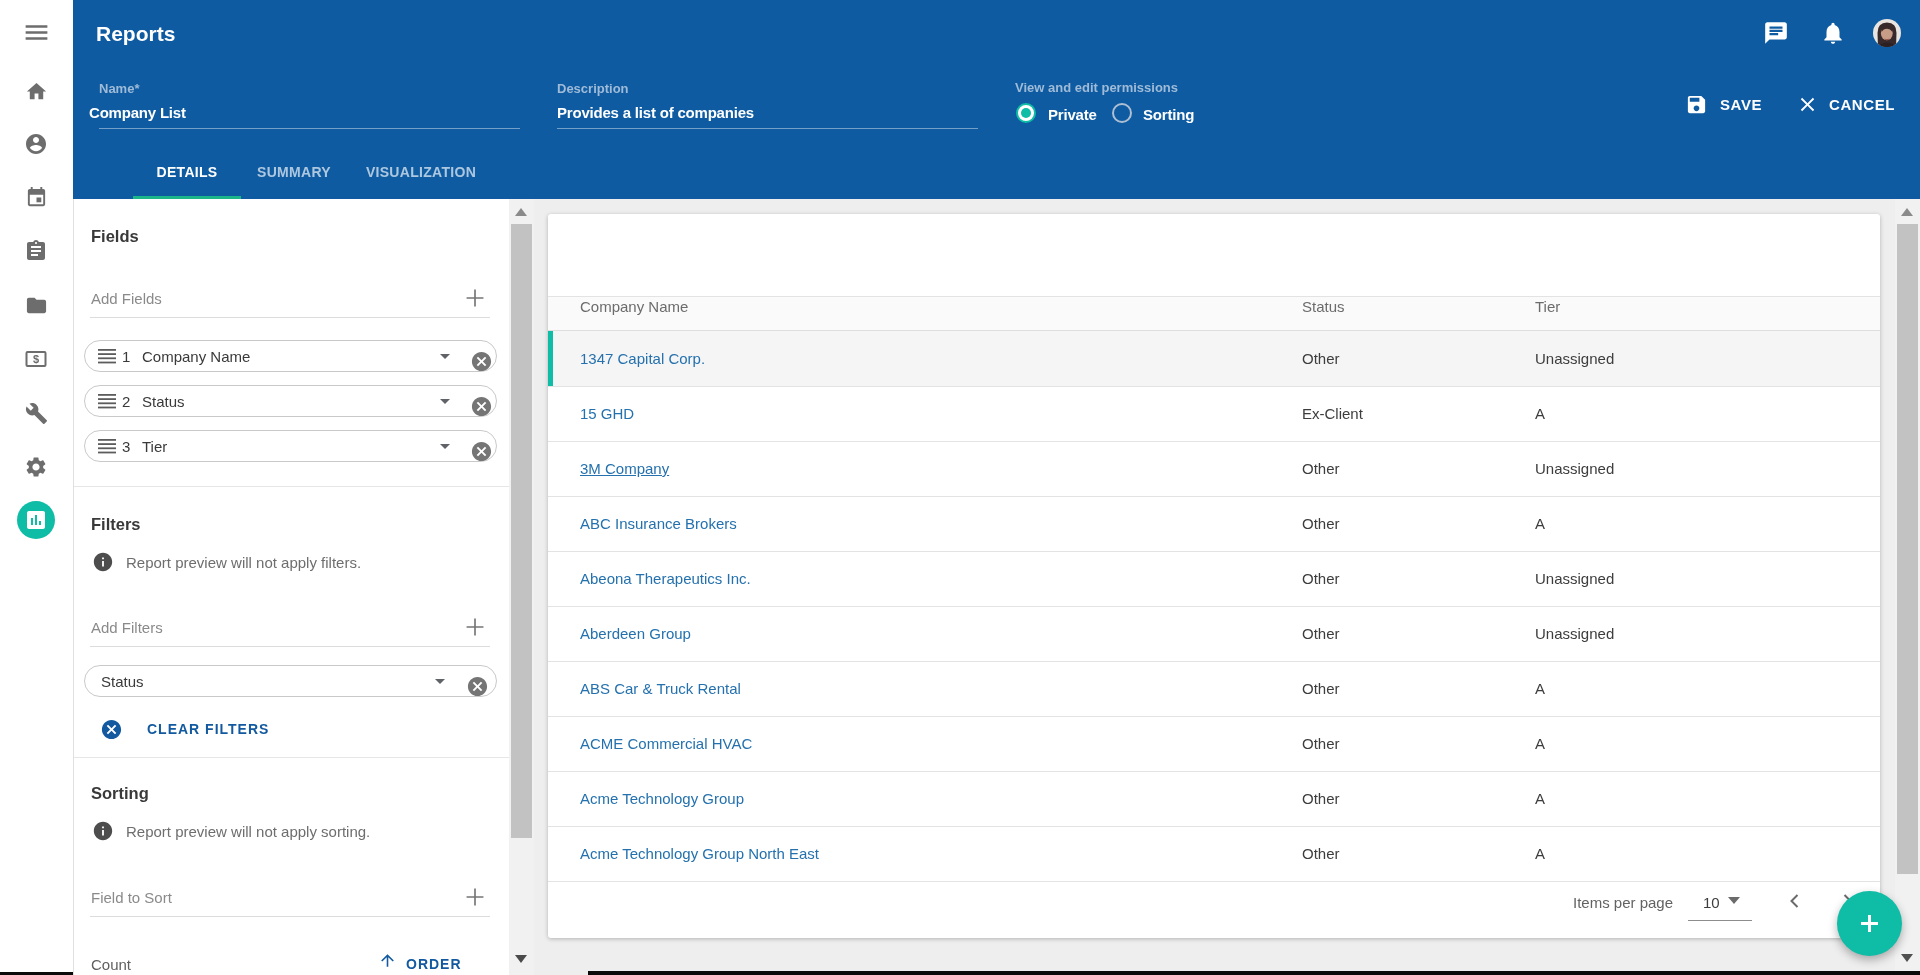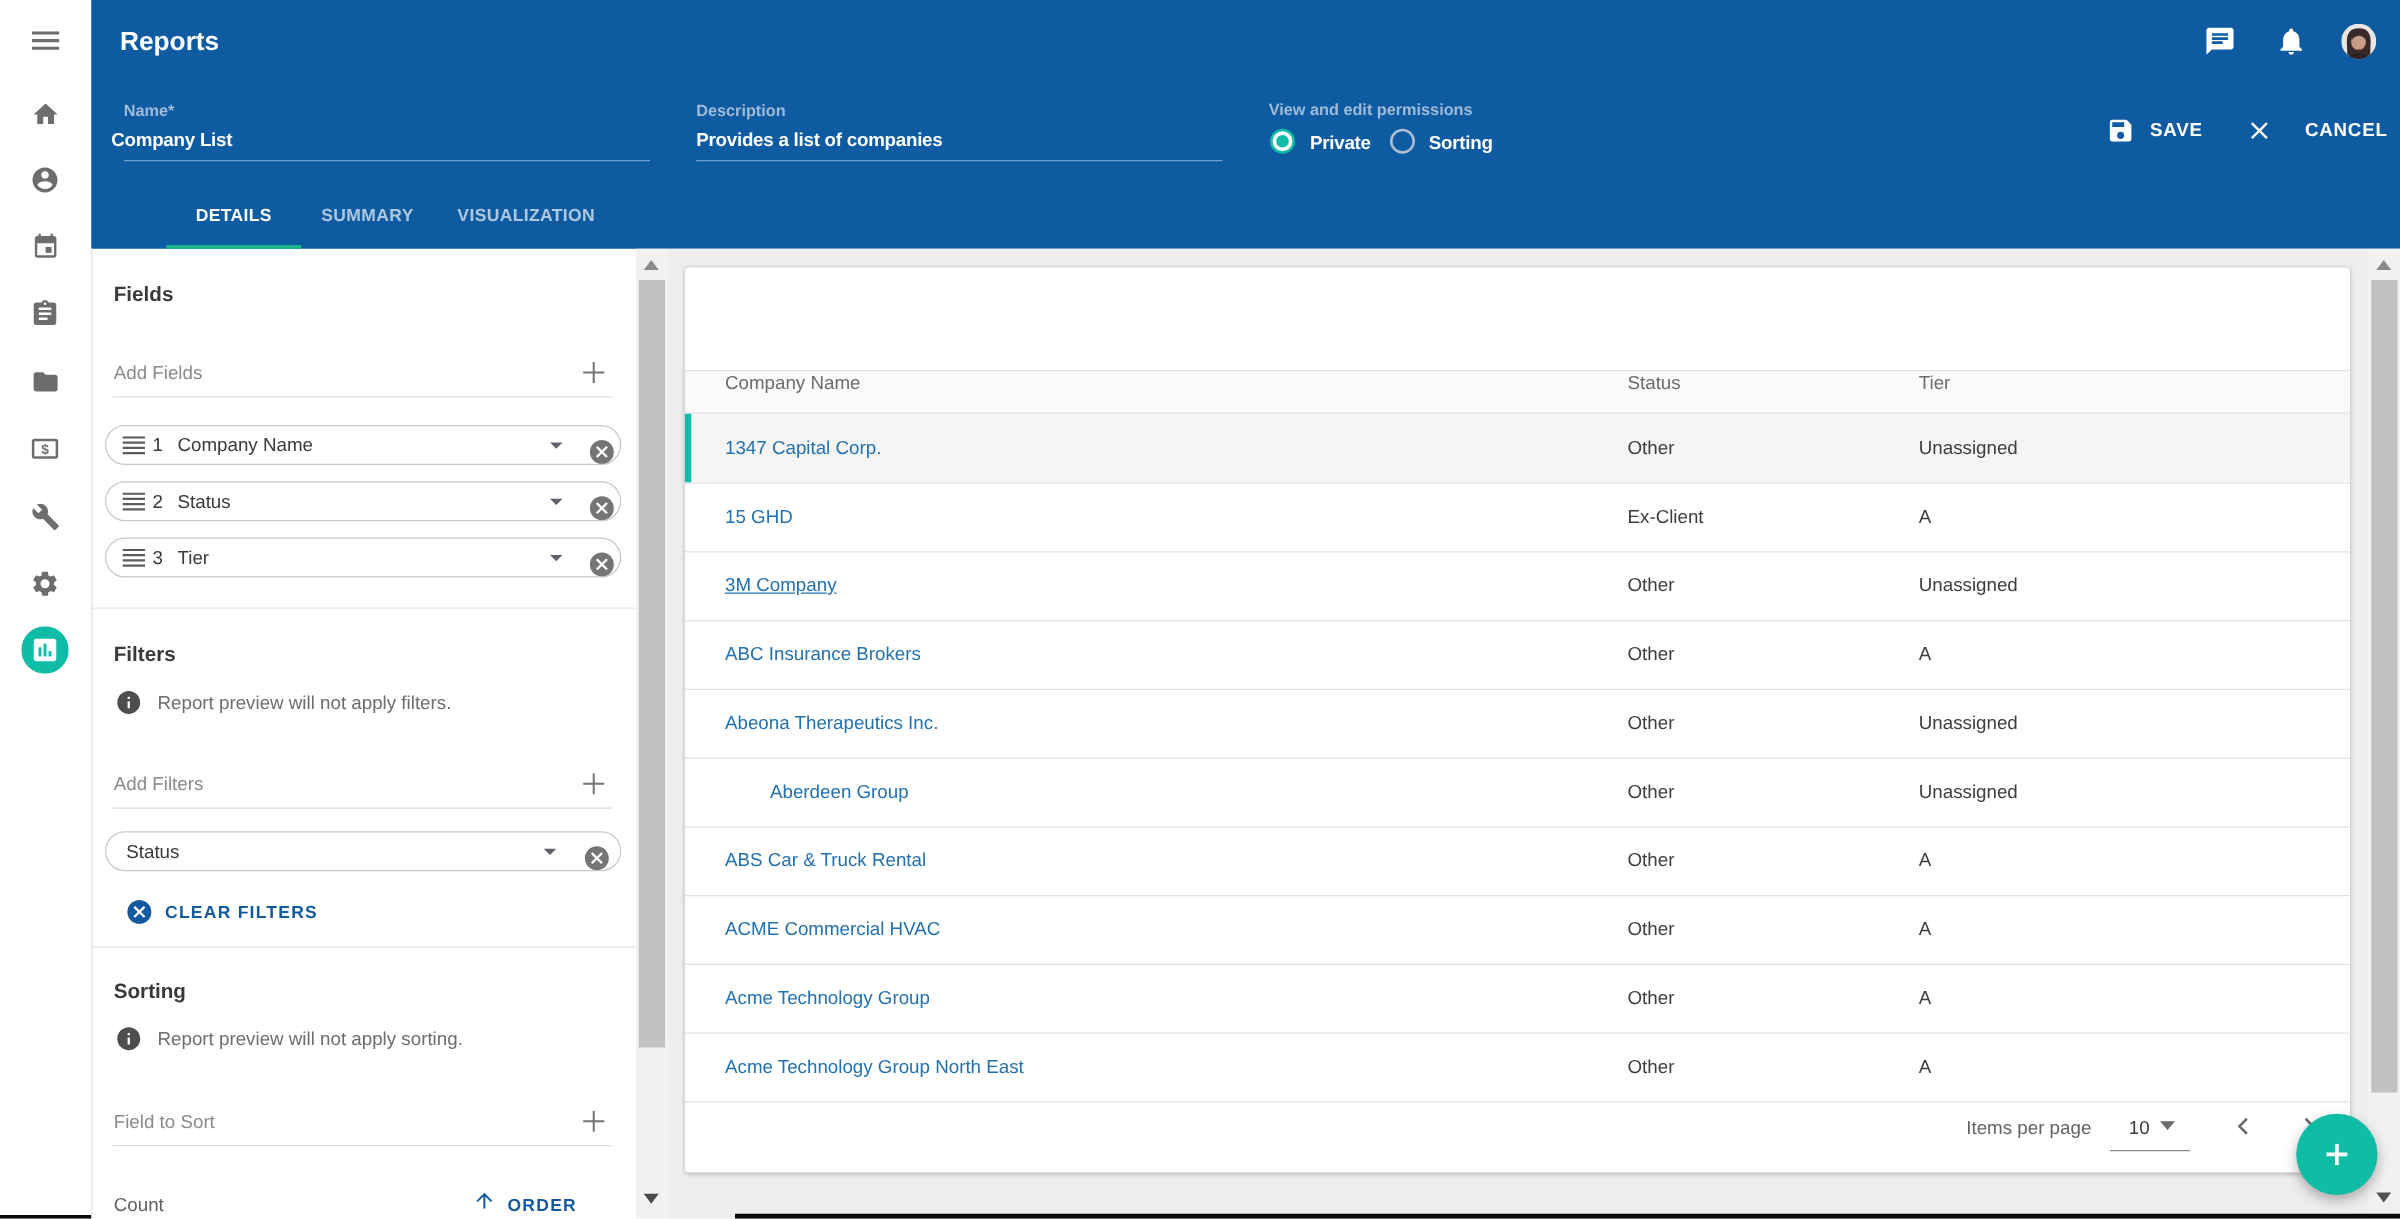--- a/index.html
+++ b/index.html
@@ -79,21 +79,21 @@
         </g>
       </svg></div>
 
   <div class="abs" id="icon-save" style="left:1685px; top:93px;"><svg width="23" height="23" viewBox="0 0 24 24">
         <path d="M17 3H5c-1.11 0-2 .9-2 2v14c0 1.1.89 2 2 2h14c1.1 0 2-.9 2-2V7l-4-4zm-5 16c-1.66 0-3-1.34-3-3s1.34-3 3-3 3 1.34 3 3-1.34 3-3 3zm3-10H5V5h10v4z" fill="#fff"></path>
       </svg></div>
   <div class="abs" style="left:1720px; top:96px; font-size:15px; font-weight:700; color:#fff; letter-spacing:.6px;">SAVE</div>
   <div class="abs" id="icon-close" style="left:1796px; top:93px;"><svg width="23" height="23" viewBox="0 0 24 24">
         <path d="M19 6.41L17.59 5 12 10.59 6.41 5 5 6.41 10.59 12 5 17.59 6.41 19 12 13.41 17.59 19 19 17.59 13.41 12z" fill="#fff"></path>
       </svg></div>
-  <div class="abs" style="left:1829px; top:96px; font-size:15px; font-weight:700; color:#fff; letter-spacing:.6px;margin-left:15px;">CANCEL</div>
+  <div class="abs" style="left:1829px; top:96px; font-size:15px; font-weight:700; color:#fff; letter-spacing:.6px;">CANCEL</div>
 
   <div class="abs" id="nav-icons">
       <div class="abs" style="left:21.5px; top:17.5px; width:29px; height:29px;"><svg width="29" height="29" viewBox="0 0 24 24">
           <path d="M3 18h18v-2H3v2zm0-5h18v-2H3v2zm0-7v2h18V6H3z" fill="#6d6d6d"></path>
         </svg></div>
       <div class="abs" style="left:24.5px; top:79.5px; width:23px; height:23px;"><svg width="23" height="23" viewBox="0 0 24 24">
           <path d="M10 20v-6h4v6h5v-8h3L12 3 2 12h3v8z" fill="#6d6d6d"></path>
         </svg></div>
       <div class="abs" style="left:24px; top:132px; width:24px; height:24px;"><svg width="24" height="24" viewBox="0 0 24 24">
           <path d="M12 2C6.48 2 2 6.48 2 12s4.48 10 10 10 10-4.48 10-10S17.52 2 12 2zm0 3c1.66 0 3 1.34 3 3s-1.34 3-3 3-3-1.34-3-3 1.34-3 3-3zm0 14.2c-2.5 0-4.71-1.28-6-3.22.03-1.99 4-3.08 6-3.08 1.99 0 5.97 1.09 6 3.08-1.29 1.94-3.5 3.22-6 3.22z" fill="#6d6d6d"></path>
@@ -201,21 +201,21 @@
     <div class="xcirc" style="left: 376px; top: 4px; background: none;">
         <svg width="23" height="23" viewBox="0 0 24 24">
           <path d="M12 2C6.47 2 2 6.47 2 12s4.47 10 10 10 10-4.47 10-10S17.53 2 12 2zm5 13.59L15.59 17 12 13.41 8.41 17 7 15.59 10.59 12 7 8.41 8.41 7 12 10.59 15.59 7 17 8.41 13.41 12 17 15.59z" fill="#757575"></path>
         </svg>
       </div>
   </div>
 
   <div class="abs" id="clear-x" style="left:100px; top:718px;"><svg width="23" height="23" viewBox="0 0 24 24">
         <path d="M12 2C6.47 2 2 6.47 2 12s4.47 10 10 10 10-4.47 10-10S17.53 2 12 2zm5 13.59L15.59 17 12 13.41 8.41 17 7 15.59 10.59 12 7 8.41 8.41 7 12 10.59 15.59 7 17 8.41 13.41 12 17 15.59z" fill="#12599f"></path>
       </svg></div>
-  <div class="abs" style="left:132px; top:721px; font-size:14px; font-weight:700; color:var(--actionblue); letter-spacing:1px;">CLEAR FILTERS</div>
+  <div class="abs" style="left:147px; top:721px; font-size:14px; font-weight:700; color:var(--actionblue); letter-spacing:1px;">CLEAR FILTERS</div>
 
   <div class="divider" style="top:757px;"></div>
   <div class="abs sec-h" style="left:91px; top:784px;">Sorting</div>
   <div class="abs infoi" style="left:92px; top:820px;"><svg width="22" height="22" viewBox="0 0 24 24">
         <path d="M12 2C6.48 2 2 6.48 2 12s4.48 10 10 10 10-4.48 10-10S17.52 2 12 2zm1 15h-2v-6h2v6zm0-8h-2V7h2v2z" fill="#4d4d4d"></path>
       </svg></div>
   <div class="abs info-text" style="left:126px; top:823px;">Report preview will not apply sorting.</div>
   <div class="abs add-label" style="left:91px; top:889px;">Field to Sort</div>
   <div class="abs plus" style="left:464px; top:886px;"><svg width="22" height="22" viewBox="0 0 24 24">
         <path d="M12.9 2.8h-1.8v8.3H2.8v1.8h8.3v8.3h1.8v-8.3h8.3v-1.8h-8.3z" fill="#757575"></path>
@@ -256,21 +256,21 @@
       <div class="cell" style="left:1535px; top:460px;">Unassigned</div>
       <div class="rowline" style="top:441px;"></div>
       <div class="cell lnk" style="left:580px; top:515px;">ABC Insurance Brokers</div>
       <div class="cell" style="left:1302px; top:515px;">Other</div>
       <div class="cell" style="left:1535px; top:515px;">A</div>
       <div class="rowline" style="top:496px;"></div>
       <div class="cell lnk" style="left:580px; top:570px;">Abeona Therapeutics Inc.</div>
       <div class="cell" style="left:1302px; top:570px;">Other</div>
       <div class="cell" style="left:1535px; top:570px;">Unassigned</div>
       <div class="rowline" style="top:551px;"></div>
-      <div class="cell lnk" style="left:616px; top:625px;text-align:right;">Aberdeen Group</div>
+      <div class="cell lnk" style="left:580px; top:625px;text-align:right;">Aberdeen Group</div>
       <div class="cell" style="left:1302px; top:625px;">Other</div>
       <div class="cell" style="left:1535px; top:625px;">Unassigned</div>
       <div class="rowline" style="top:606px;"></div>
       <div class="cell lnk" style="left:580px; top:680px;">ABS Car &amp; Truck Rental</div>
       <div class="cell" style="left:1302px; top:680px;">Other</div>
       <div class="cell" style="left:1535px; top:680px;">A</div>
       <div class="rowline" style="top:661px;"></div>
       <div class="cell lnk" style="left:580px; top:735px;">ACME Commercial HVAC</div>
       <div class="cell" style="left:1302px; top:735px;">Other</div>
       <div class="cell" style="left:1535px; top:735px;">A</div>

